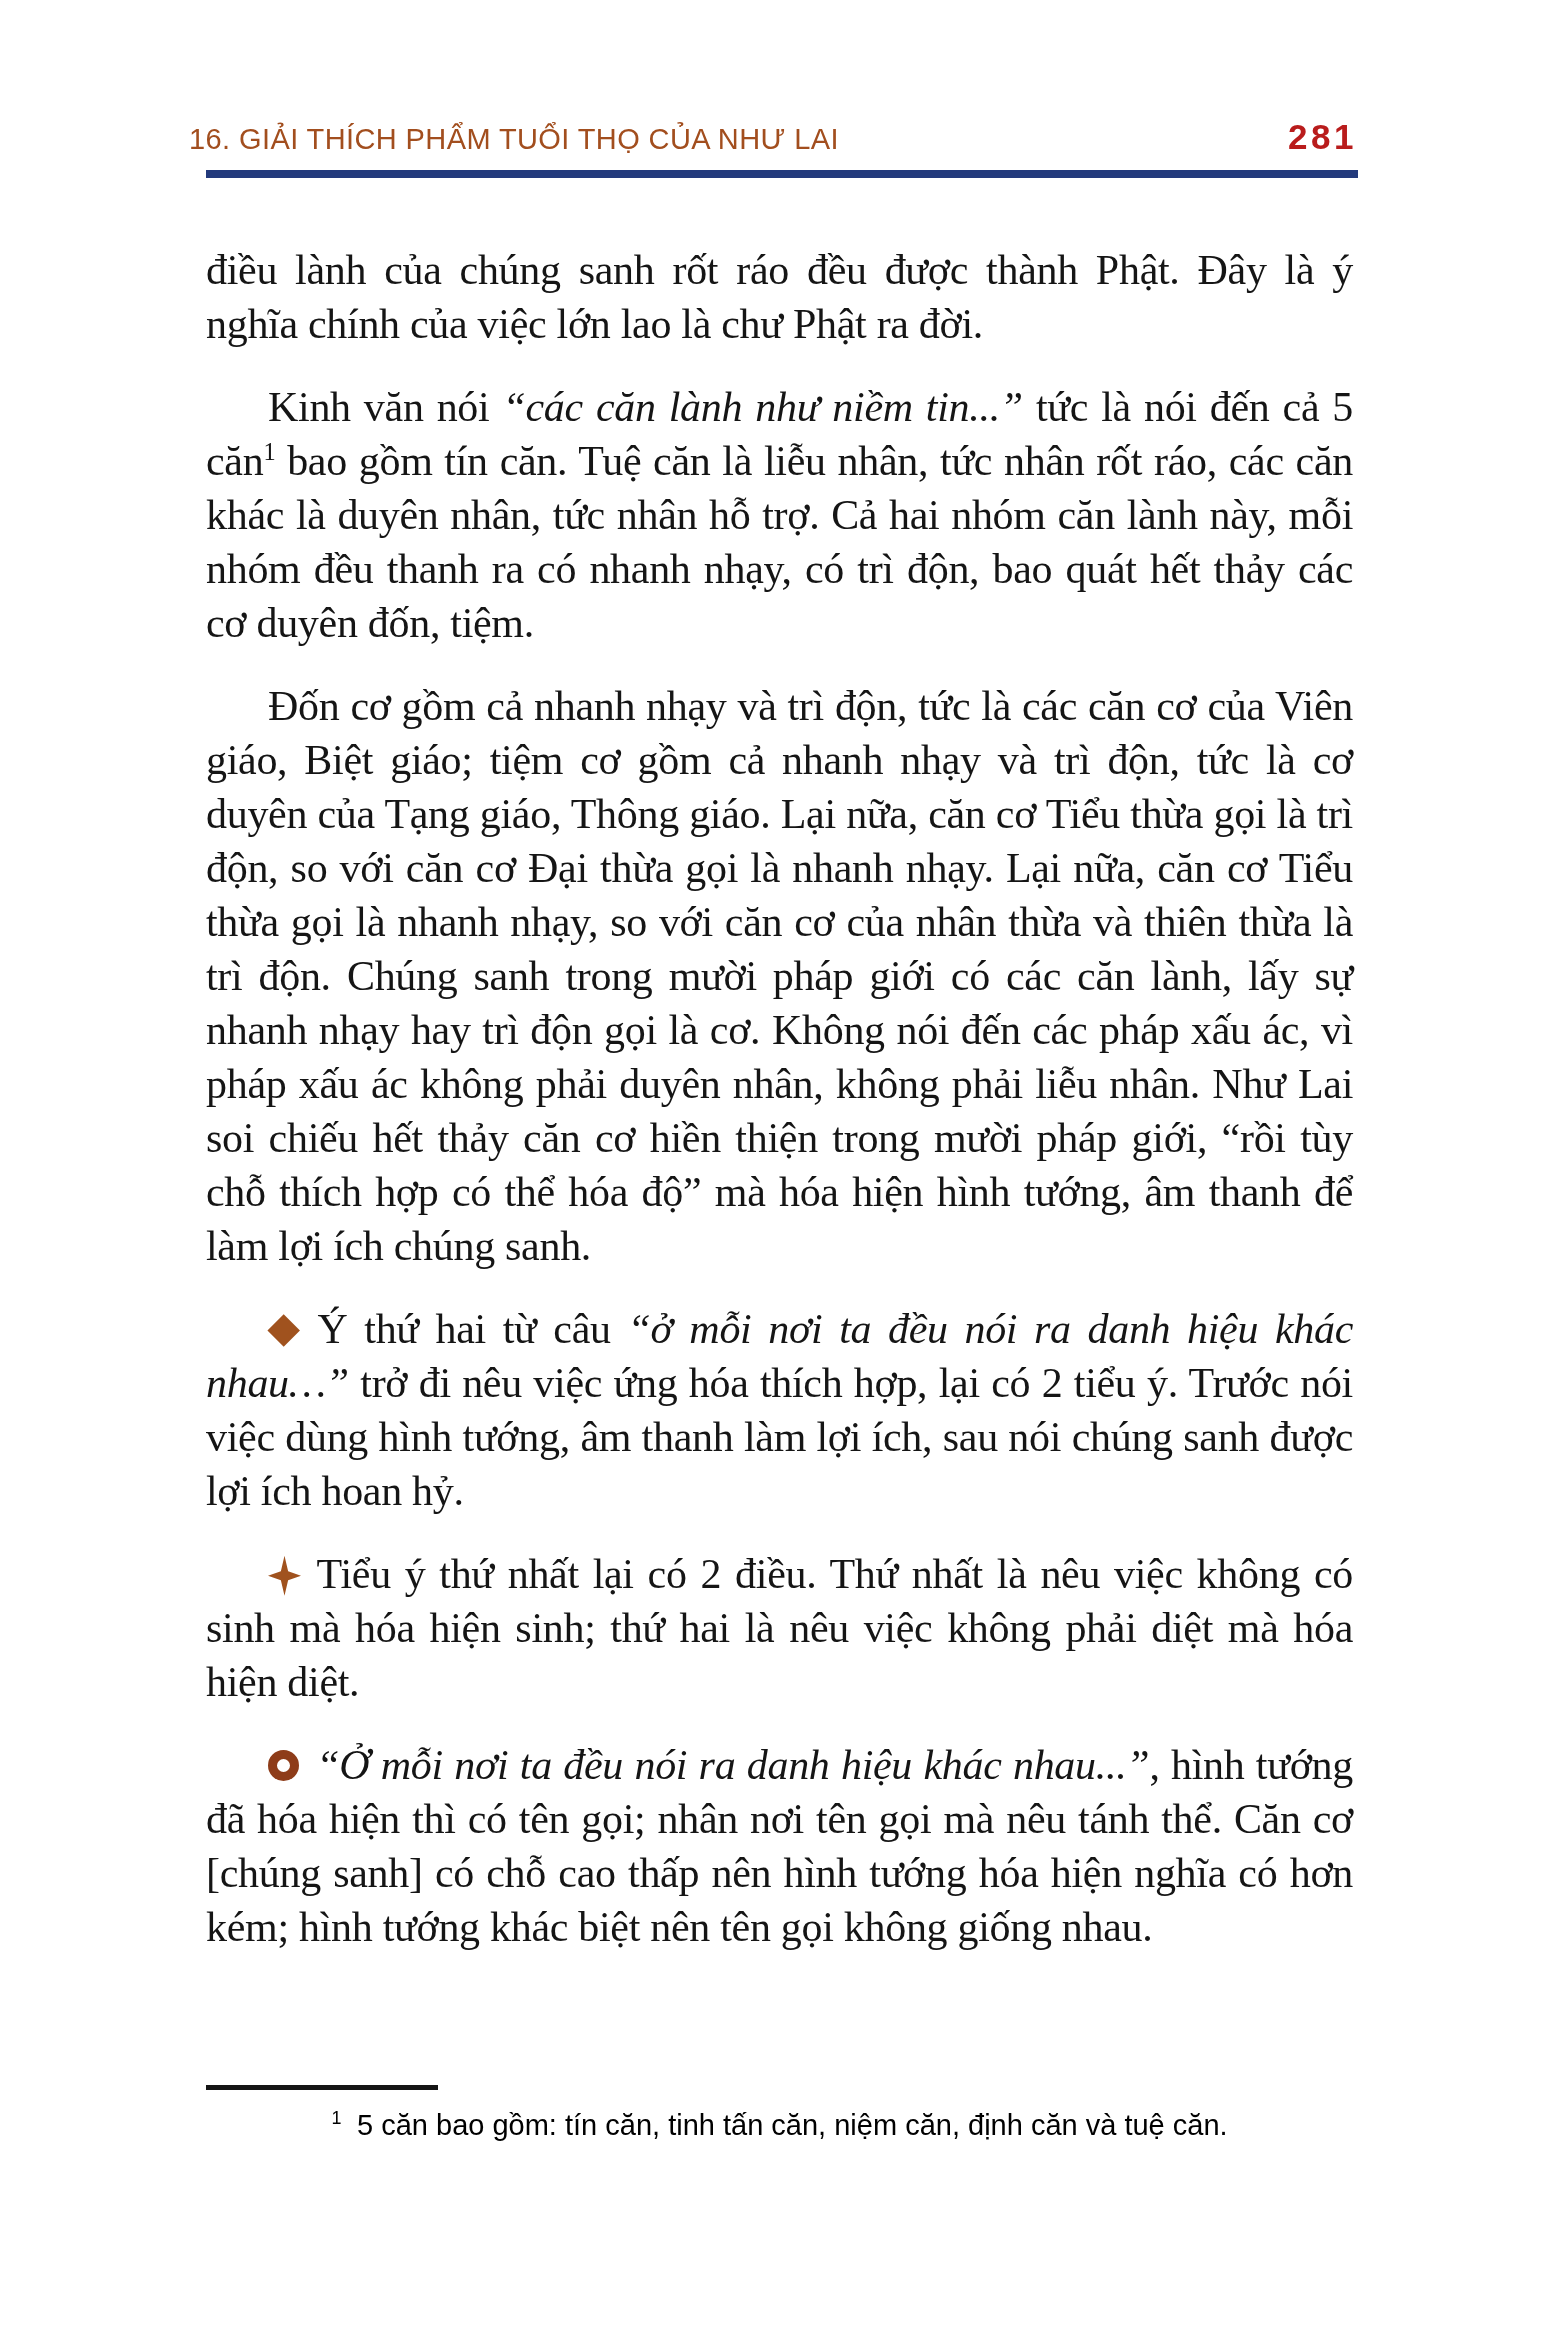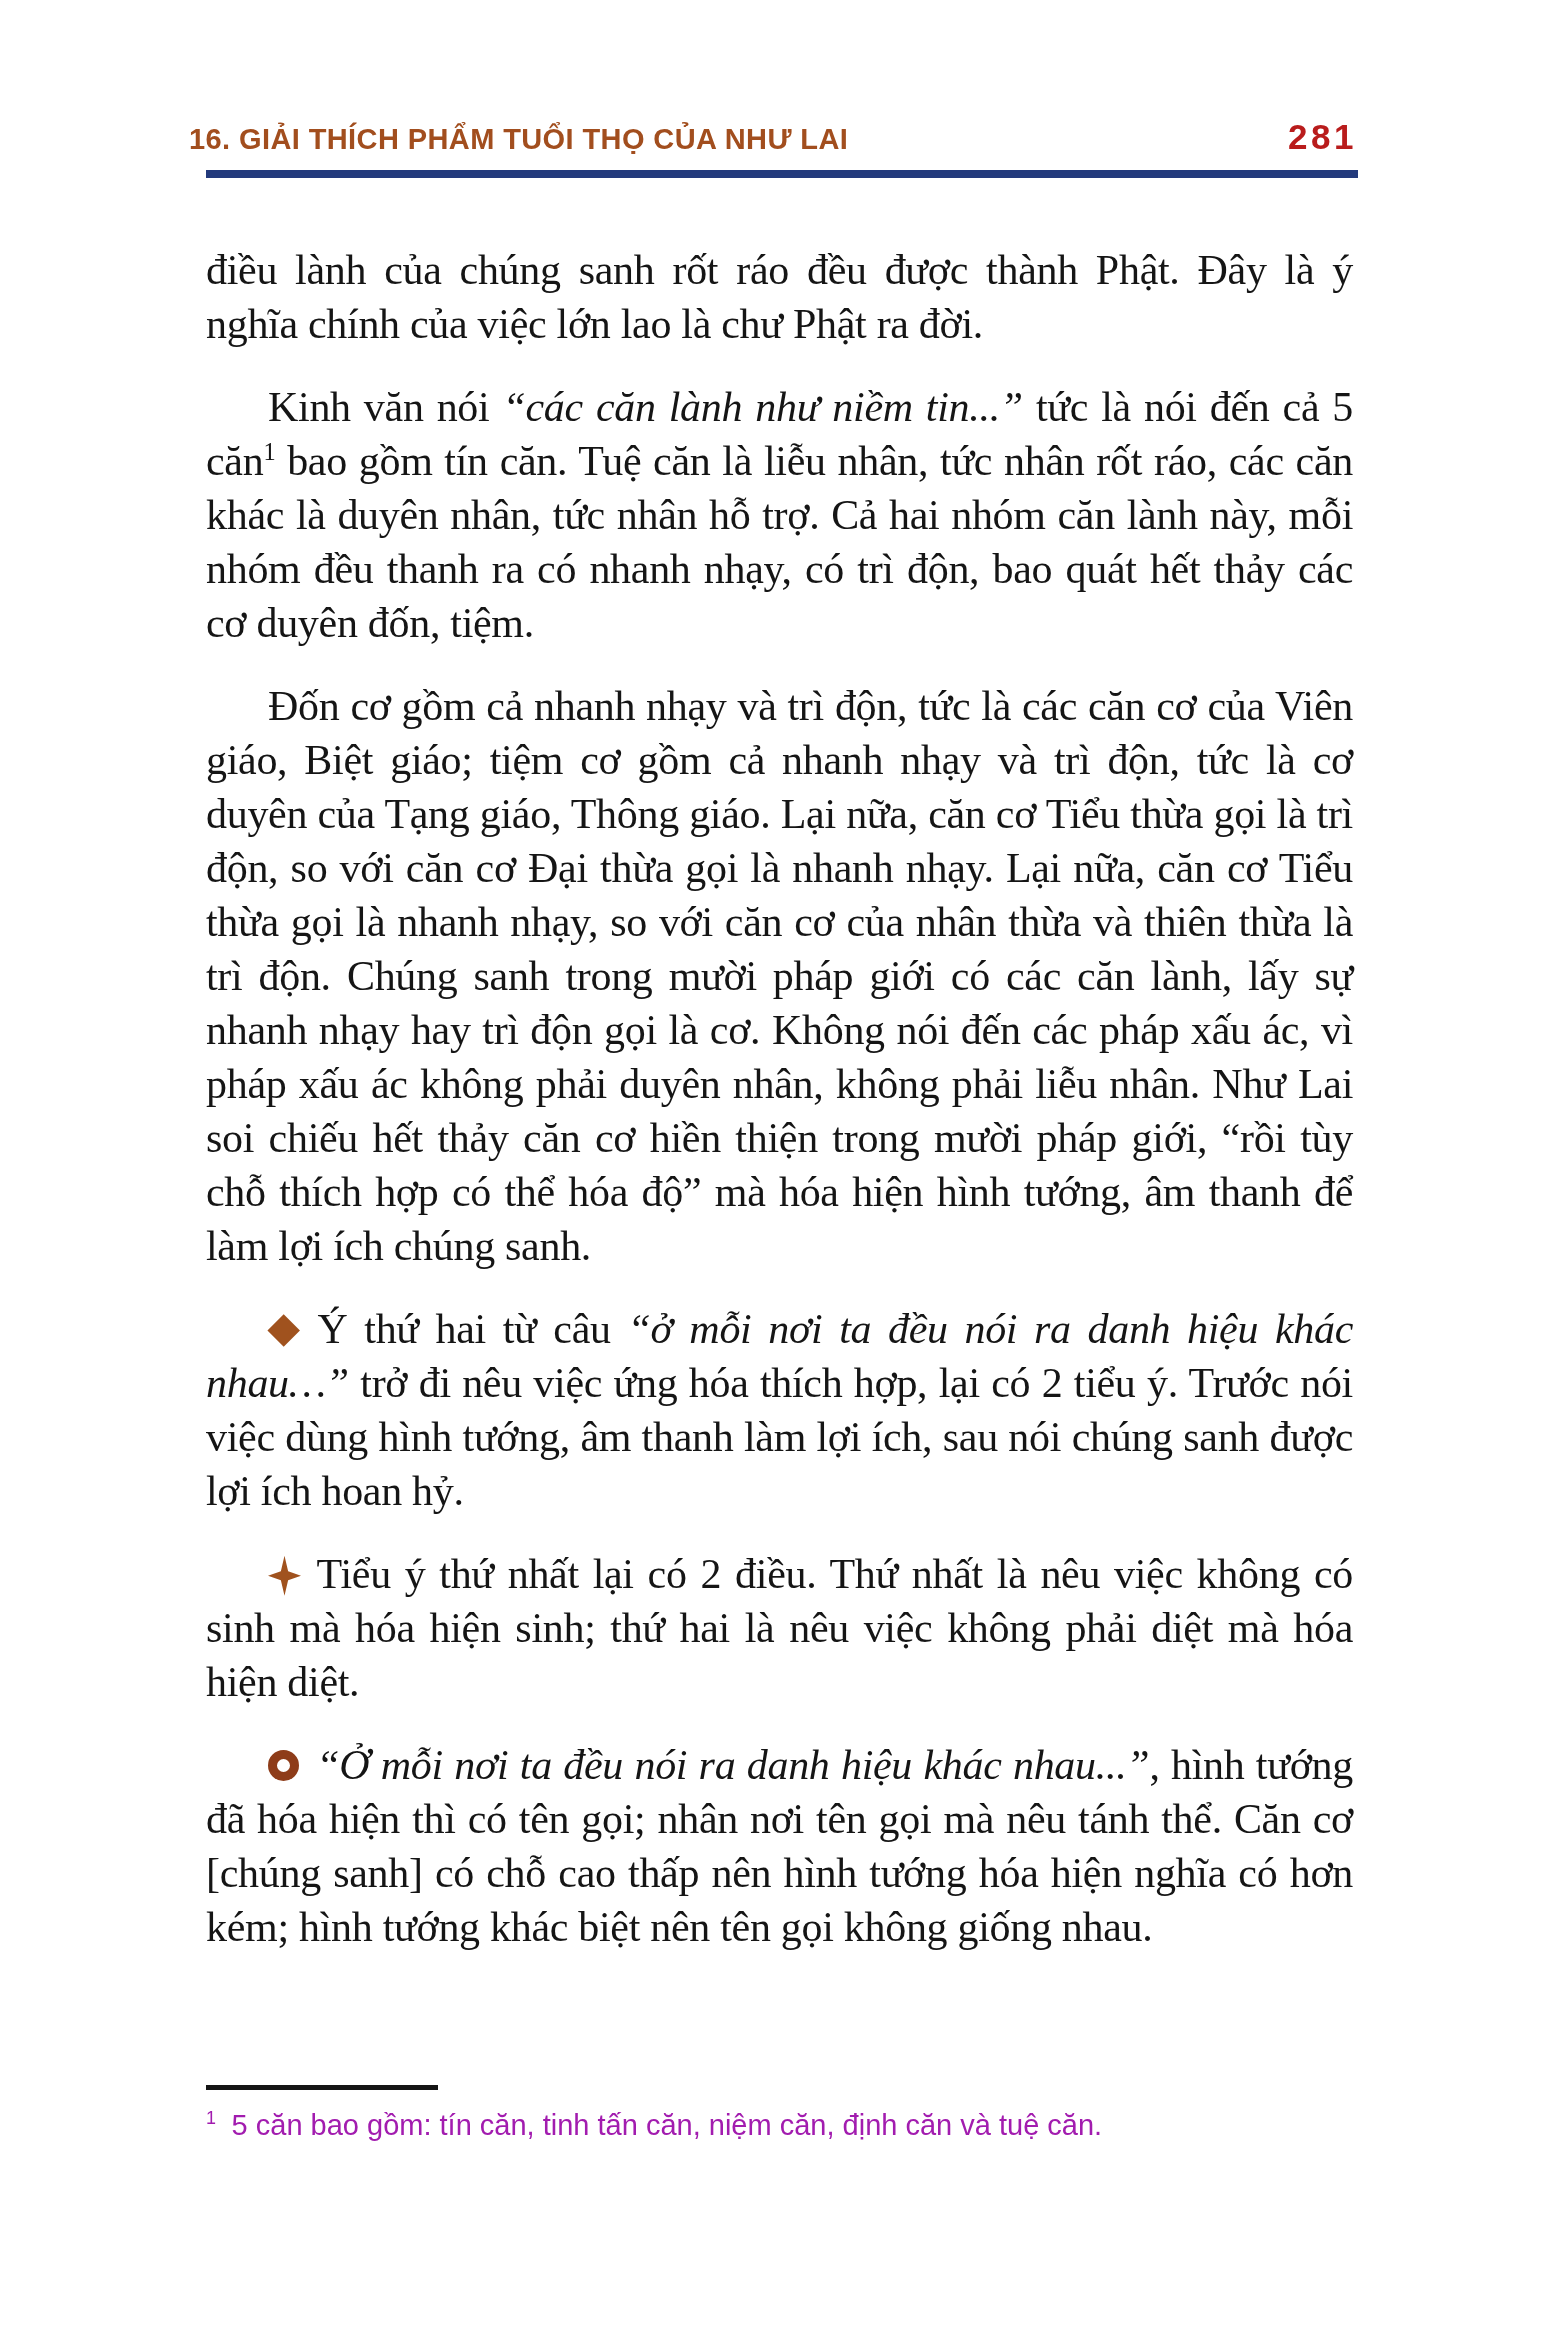--- a/index.html
+++ b/index.html
@@ -25,21 +25,21 @@
     position: absolute;
     left: 189px;
     top: 118px;
     width: 1168px;
     display: flex;
     justify-content: space-between;
     align-items: flex-end;
   }
   .header-title {
     font-family: "Liberation Sans", "DejaVu Sans", sans-serif;
-    font-weight: bold;
+    font-weight: normal;
     font-size: 29px;
     letter-spacing: 0.4px;
     color: var(--brown);
     line-height: 1.2;
     white-space: nowrap;
   }
   .page-number {
     font-family: "Liberation Sans", "DejaVu Sans", sans-serif;
     font-weight: bold;
     font-size: 35px;
@@ -112,21 +112,22 @@
     background: #141414;
   }
   .footnote {
     position: absolute;
     left: 206px;
     top: 2106px;
     width: 1147px;
     font-family: "Liberation Sans", "DejaVu Sans", sans-serif;
     font-size: 29px;
     line-height: 38px;
-    color: #a21caf;
+    color: #000000;
+    text-align: center;
   }
   .footnote sup {
     font-size: 62%;
     vertical-align: super;
     margin-right: 15.6px;
     line-height: 0;
   }
 </style>
 </head>
 <body>

